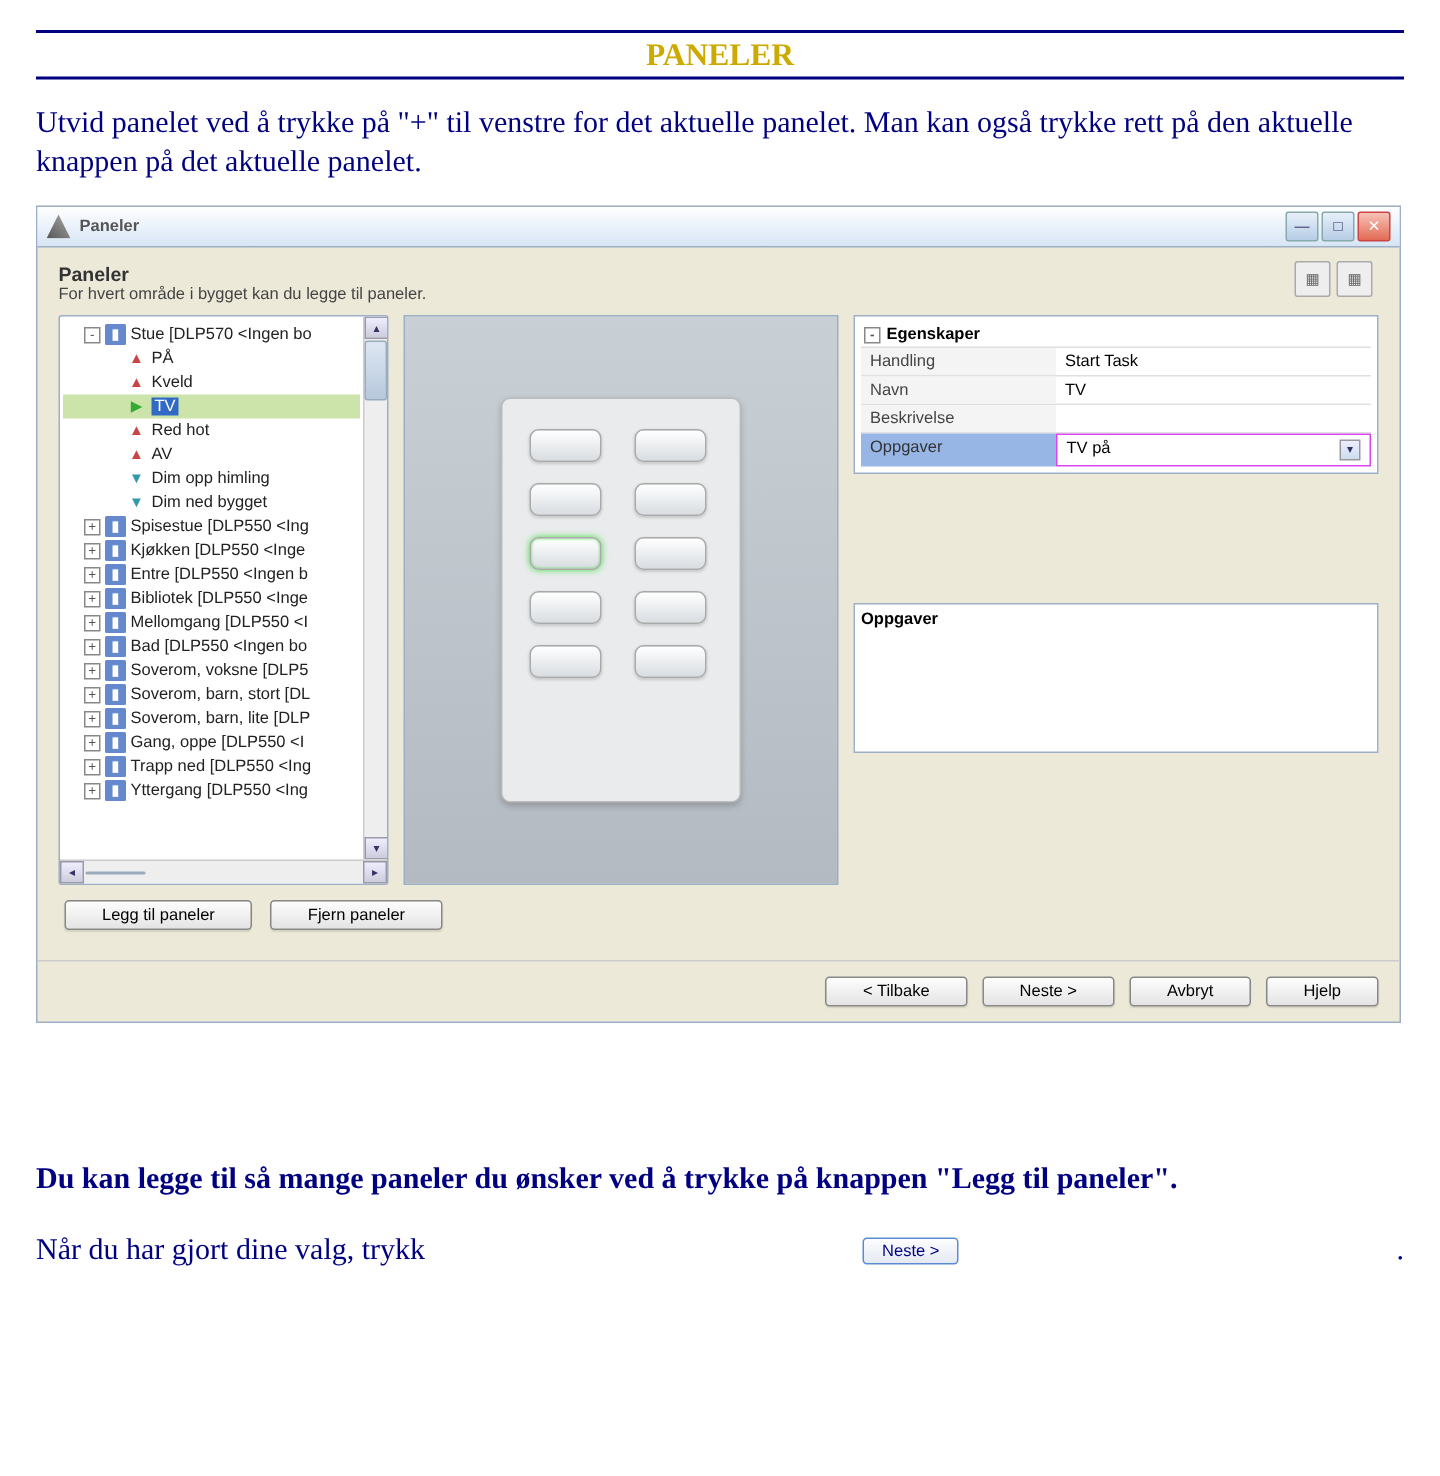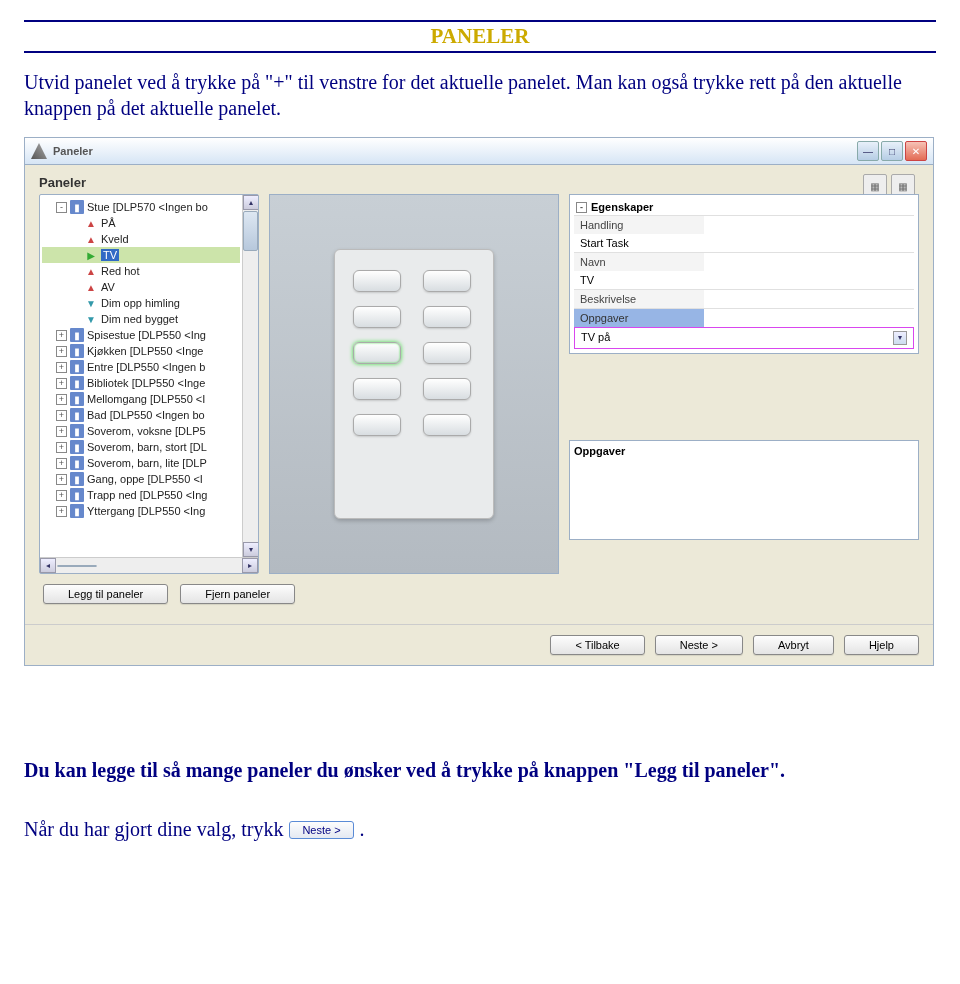--- a/index.html
+++ b/index.html
@@ -36,32 +36,32 @@
   .scroll-h { height:16px; border-top:1px solid #ccc; background:#eee; display:flex; align-items:center; }
   .scroll-v { width:16px; border-left:1px solid #ccc; background:#eee; }
   .tree-wrap{ display:flex; flex:1; overflow:hidden;}
   .device-preview { width: 290px; height: 380px; border:1px solid #9cafc6; background:linear-gradient(#c8cfd5,#b3bac1); display:flex; align-items:center; justify-content:center; }
   .plate { width:160px; height:270px; background:#e9ebec; border:1px solid #bbb; border-radius:6px; box-shadow:0 2px 4px rgba(0,0,0,0.2); padding:20px 18px; display:grid; grid-template-columns:1fr 1fr; gap:14px 18px; align-content:start;}
   .key { width:48px; height:22px; background:linear-gradient(#fff,#d8dde1); border:1px solid #aaa; border-radius:6px; box-shadow:0 1px 2px rgba(0,0,0,0.15);}
   .key.lit { box-shadow:0 0 4px #4d4, inset 0 0 2px #4d4; }
   .props { flex:1; display:flex; flex-direction:column; gap:6px; }
   .props-box { border:1px solid #9cafc6; background:#fff; padding:4px; }
   .prop-head { display:flex; align-items:center; gap:4px; font-weight:bold; padding:2px; }
-  .prop-row { display:flex; border-top:1px solid #e0e0e0;flex-direction:column; }
+  .prop-row { display:flex; border-top:1px solid #e0e0e0; }
   .prop-row .k { width:130px; padding:3px 6px; background:#f4f4f4; color:#444; }
   .prop-row .v { flex:1; padding:3px 6px; }
   .prop-row.sel .k{ background:#97b5e5; color:#333;}
   .prop-row.sel .v{ background:#fff; border:1px solid #d946ef; }
   .dd { float:right; width:14px; height:14px; border:1px solid #999; background:linear-gradient(#eef,#cde); font-size:8px; text-align:center; line-height:12px; color:#336;}
   .oppg-box { border:1px solid #9cafc6; background:#fff; padding:4px; height: 100px; margin-top: 80px;}
   .footer-btns { display:flex; gap:12px; padding: 10px 4px; }
   .btn { border:1px solid #888; background:linear-gradient(#fdfdfd,#e4e4e4); padding:3px 24px; border-radius:3px; font-size:11px; box-shadow:0 1px 1px rgba(0,0,0,0.1); cursor:pointer; }
   .wizard-btns { display:flex; gap:10px; justify-content:flex-end; padding: 10px 14px; border-top:1px solid #ccc; }
   .outro { color:#000080; font-size:20px; line-height:1.4; margin-top: 90px; font-weight: bold; }
-  .outro2 { color:#000080; font-size:20px; margin-top: 34px; display:flex; align-items:center; gap:6px;}
+  .outro2 { color:#000080; font-size:20px; margin-top: 22px; display:flex; align-items:center; gap:6px;justify-content:space-between;}
   .neste-img { border:1px solid #5a8bd6; background:linear-gradient(#fdfdfd,#e4e9f2); padding:2px 12px; font-family:Tahoma,Arial,sans-serif; font-size:11px; border-radius:3px; display:inline-flex; align-items:center; gap:2px;}
   .indent1 { padding-left: 14px; }
   .indent2 { padding-left: 28px; }
   .sbtn { width:16px; height:15px; background:linear-gradient(#eef,#ccd); border:1px solid #99a; font-size:8px; text-align:center; line-height:13px; color:#336;}
   .thumb { flex:1; margin:0 1px; background:linear-gradient(#dde7f2,#b7c8dc); border:1px solid #9ab; border-radius:2px;}
   .vthumb { height:40px; margin:1px 0; background:linear-gradient(#dde7f2,#b7c8dc); border:1px solid #9ab; border-radius:2px;}
   .vscroll-col { display:flex; flex-direction:column; }
 </style>
 </head>
 <body>
@@ -79,20 +79,21 @@
       <span class="ttitle">Paneler</span>
       <div class="winbtns">
         <div class="winbtn">—</div>
         <div class="winbtn">□</div>
         <div class="winbtn closebtn">✕</div>
       </div>
     </div>
 
     <div class="content">
       <div class="section-title">Paneler</div>
+      <div class="section-sub">For hvert område i bygget kan du legge til paneler.</div>
       <div class="toolbar-icons">
         <div class="tool">▦</div>
         <div class="tool">▦</div>
       </div>
 
       <div class="body-area">
 
         <div class="panel-box tree-box">
           <div class="tree-wrap">
             <div class="tree-scroll" id="tree-scroll">

